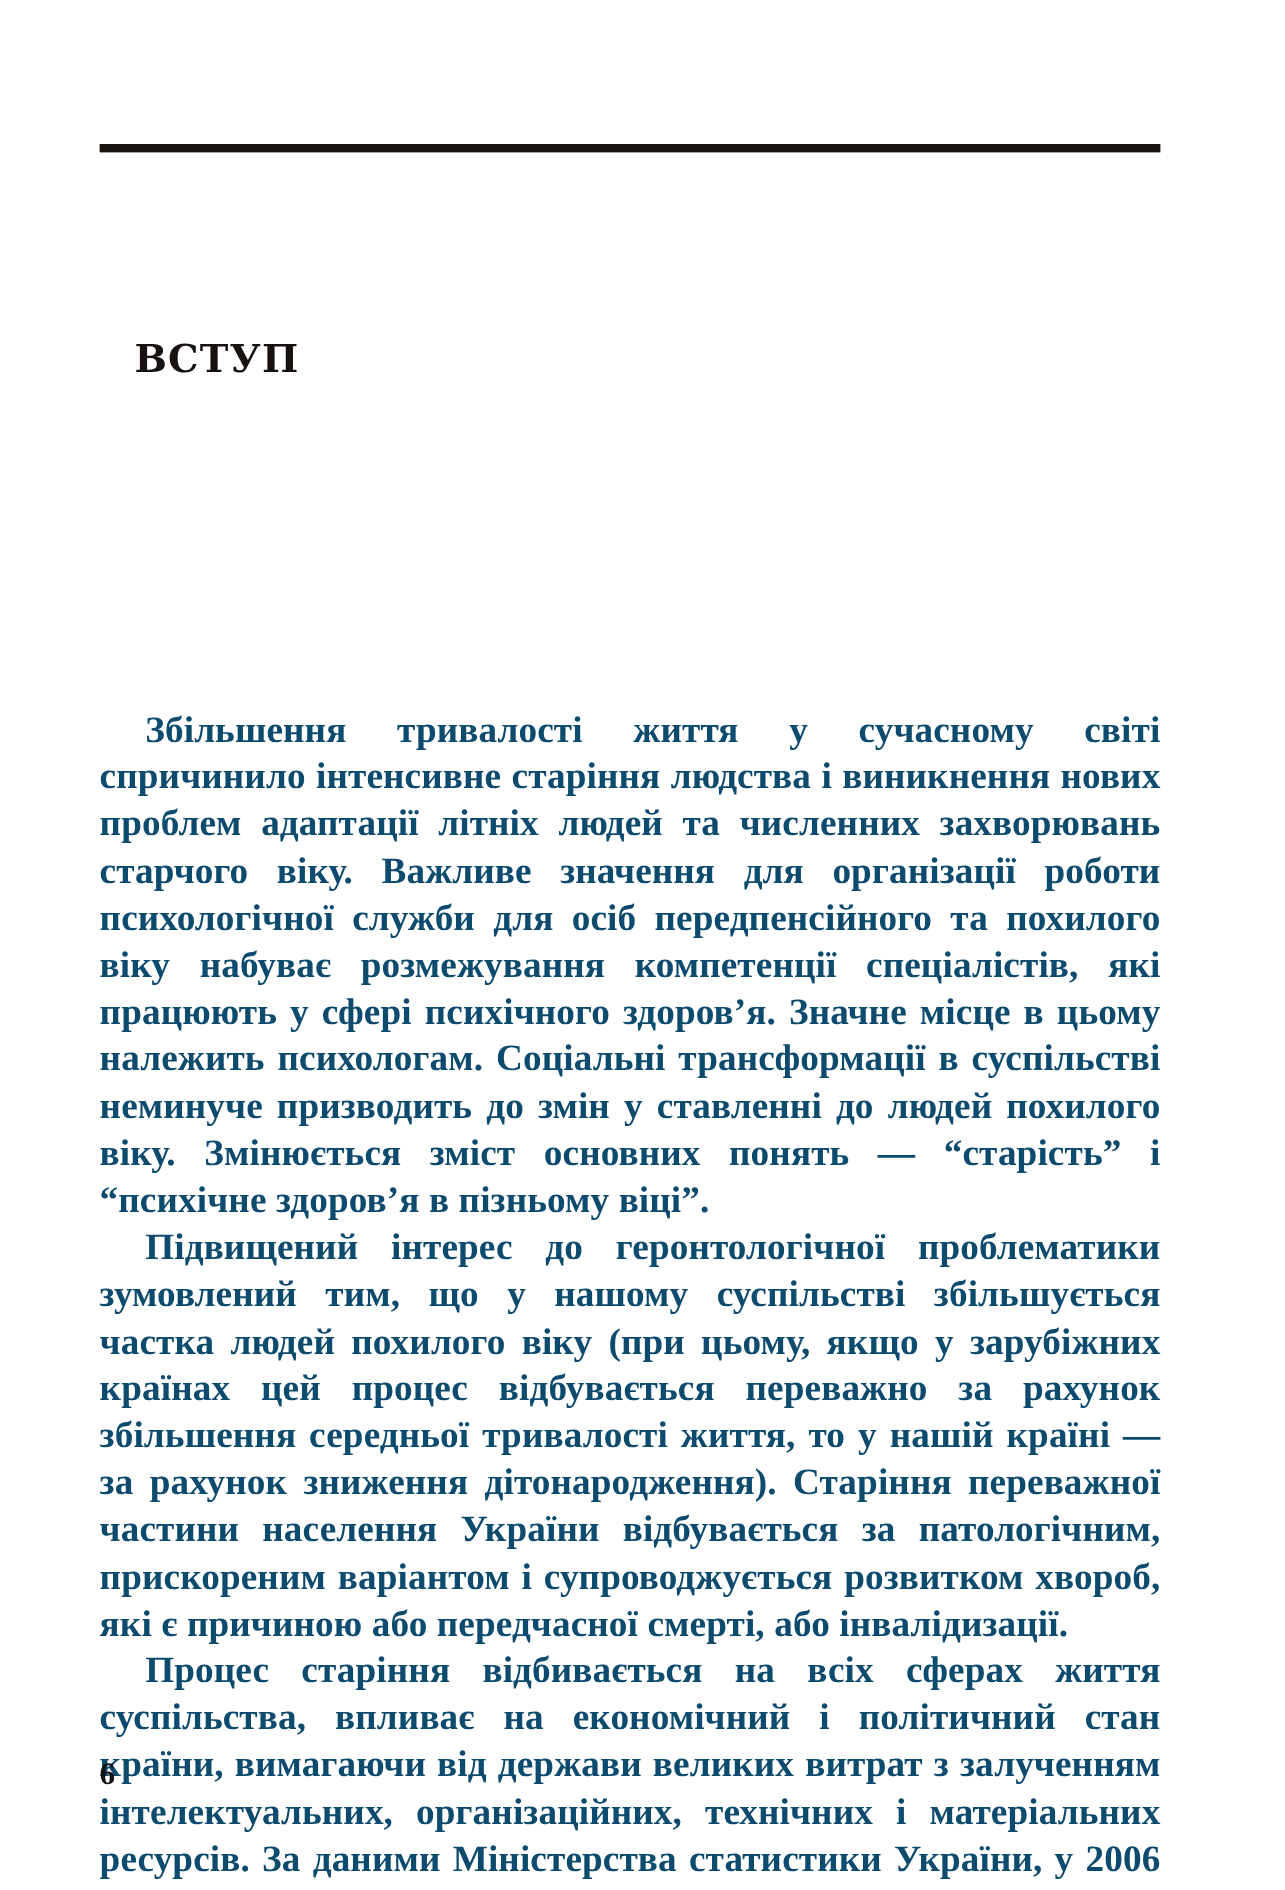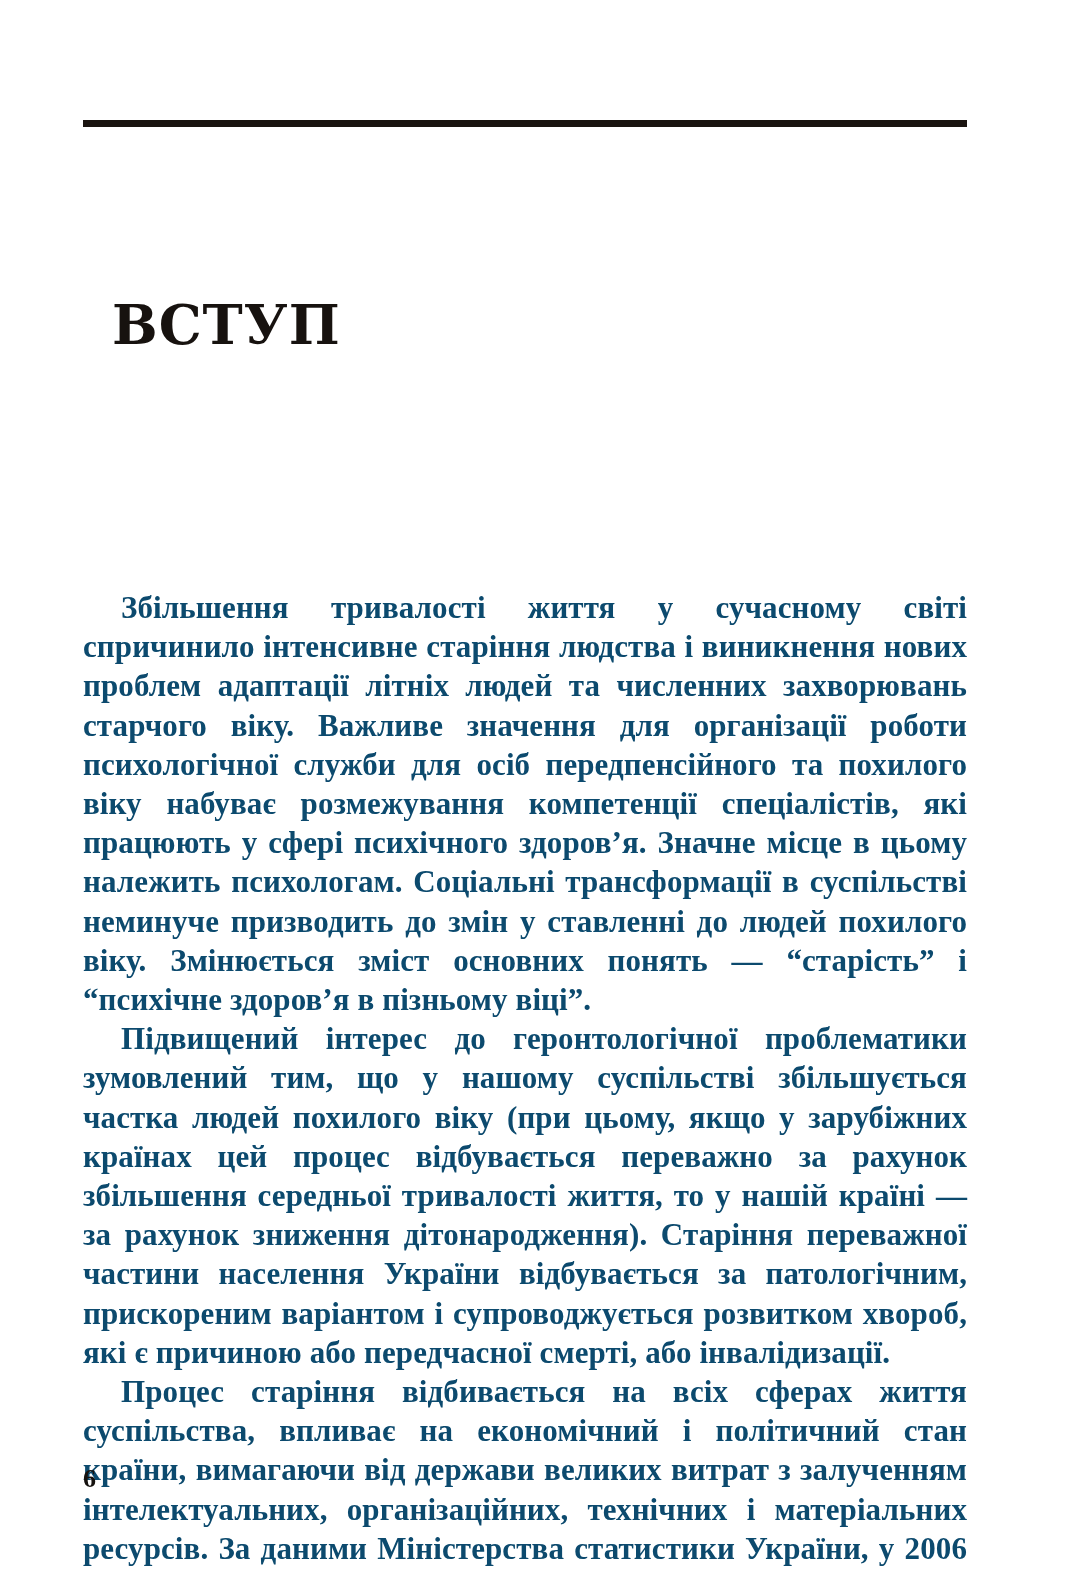--- a/index.html
+++ b/index.html
@@ -24,21 +24,21 @@
     width: 884px;
     height: 7px;
     background: #1a1410;
   }
   .chapter-title {
     position: absolute;
     left: 112px;
     top: 262px;
     font-family: "DejaVu Serif", "Liberation Serif", serif;
     font-weight: 700;
-    font-size: 54px;
+    font-size: 32px;
     letter-spacing: 1px;
     color: #17120f;
     line-height: 1;
   }
   .body-text {
     position: absolute;
     left: 83px;
     top: 588px;
     width: 884px;
     font-size: 31px;

